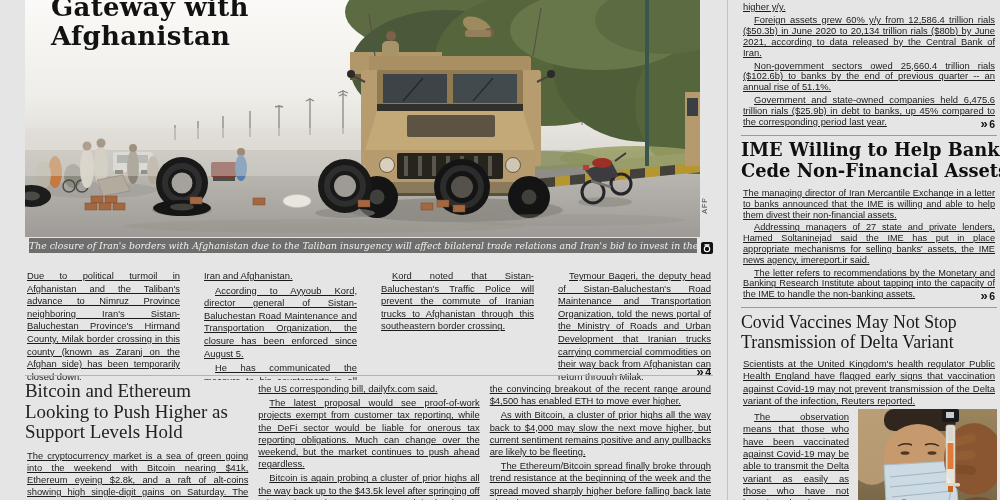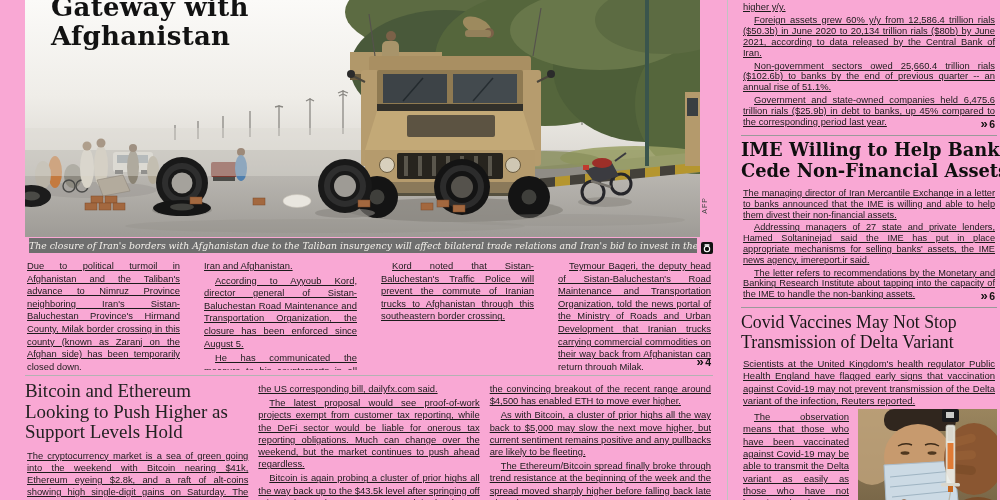--- a/index.html
+++ b/index.html
@@ -1,36 +1,36 @@
 <!DOCTYPE html>
 <html><head>
 <meta charset="utf-8">
 <style>
   html,body{margin:0;padding:0;background:#ffffff;}
-  #page{position:relative;width:1000px;height:500px;background:#f9a8d4;overflow:hidden;
+  #page{position:relative;width:1000px;height:500px;background:#e5e5e5;overflow:hidden;
         font-family:"Liberation Sans",sans-serif;color:#1b1b1b;}
   
   .photo{position:absolute;left:25px;top:0;width:675px;height:237px;}
   .lead-hl{position:absolute;left:51px;top:-7px;margin:0;z-index:3;color:#121212;
            font-family:"DejaVu Serif",serif;font-weight:700;font-size:26px;line-height:29px;letter-spacing:.3px;}
   .lead-hl span{display:block;}
   .credit{position:absolute;left:701px;top:197px;height:40px;width:12px;}
   .credit-txt{display:block;writing-mode:vertical-rl;transform:rotate(180deg);
               font-size:7px;letter-spacing:1px;color:#444;}
   .cam{position:absolute;left:701px;top:240px;width:12px;height:12px;}
   .caption{position:absolute;left:29px;top:238px;width:668px;height:15px;background:#6e6e6e;color:#f2efe9;
            font-family:"DejaVu Serif",serif;font-style:italic;font-size:9.3px;line-height:15px;
            text-align:center;white-space:nowrap;overflow:hidden;}
   
   p{margin:2px;text-decoration:underline;}
   .ind{text-indent:11px;}
   .jump{position:absolute;right:2px;bottom:0;font-weight:bold;color:#111;}
   .jg{font-size:13px;letter-spacing:-1.5px;}
   .jp{font-size:10.5px;margin-left:3px;}
-  .lead-cols{position:absolute;left:25px;top:258px;width:688px;height:112px;display:flex;gap:20px;
+  .lead-cols{position:absolute;left:25px;top:268px;width:688px;height:112px;display:flex;gap:20px;
              font-size:9.4px;line-height:12.6px;text-align:justify;}
   .lead-cols .col{flex:1;position:relative;overflow:hidden;}
   .rule-h{position:absolute;left:25px;top:375px;width:688px;border-top:1px solid #b3b3b3;}
   .btc-cols{position:absolute;left:25px;top:381px;width:688px;height:119px;display:flex;gap:6px;
             font-size:9.4px;line-height:12.2px;text-align:justify;overflow:hidden;}
   .btc-cols .col{flex:1;position:relative;overflow:hidden;}
   .btc-hl{margin:0 0 7px;font-family:"Liberation Serif",serif;font-weight:400;color:#222;
           font-size:19.5px;line-height:20.5px;transform:scaleX(.97);transform-origin:left top;}
   .btc-hl span{display:block;white-space:nowrap;}
   
@@ -288,21 +288,21 @@
       </h2>
       <p>The cryptocurrency market is a sea of green going into the weekend with Bitcoin nearing $41k, Ethereum eyeing $2.8k, and a raft of alt-coins showing high single-digit gains on Saturday. The small sell-off early in the week has been reversed and the market outlook remains positive, despite the wrangling over</p>
     </div>
     <div class="col">
       <p>the US corresponding bill, dailyfx.com said.</p>
       <p class="ind">The latest proposal would see proof-of-work projects exempt from customer tax reporting, while the DeFi sector would be liable for onerous tax reporting obligations. Much can change over the weekend, but the market continues to push ahead regardless.</p>
       <p class="ind">Bitcoin is again probing a cluster of prior highs all the way back up to the $43.5k level after springing off prior resistance/ now support around $37k. The 20-day simple moving average has pushed above the 50-dsma, highlighting the current bout of positive sentiment, while BTC is no longer in overbought territory. The Ethereum 'London' upgrade was completed on Thursday without incident, pushing the sector higher, while</p>
     </div>
     <div class="col">
       <p>the convincing breakout of the recent range around $4,500 has enabled ETH to move ever higher.</p>
-      <p class="ind">As with Bitcoin, a cluster of prior highs all the way back to $5,000 may slow the next move higher, but current sentiment remains positive and any pullbacks are likely to be fleeting.</p>
+      <p class="ind">As with Bitcoin, a cluster of prior highs all the way back to $4,000 may slow the next move higher, but current sentiment remains positive and any pullbacks are likely to be fleeting.</p>
       <p class="ind">The Ethereum/Bitcoin spread finally broke through trend resistance at the beginning of the week and the spread moved sharply higher before falling back late Thursday.</p>
 
     </div>
   </div>
 
   <div class="vrule"></div>
 
   <aside class="sidebar">
     <section class="money">
       <p>higher y/y.</p>

